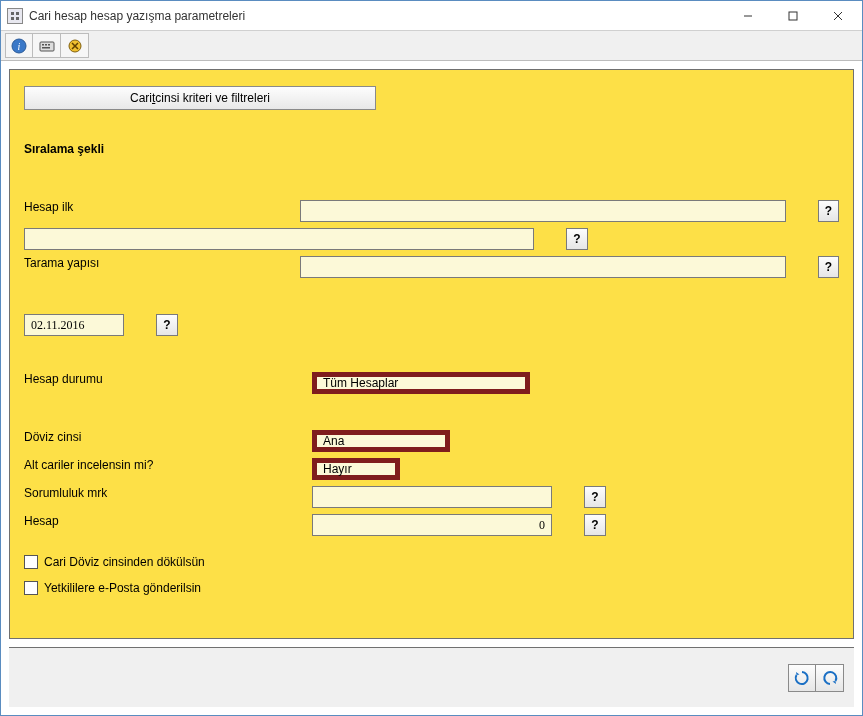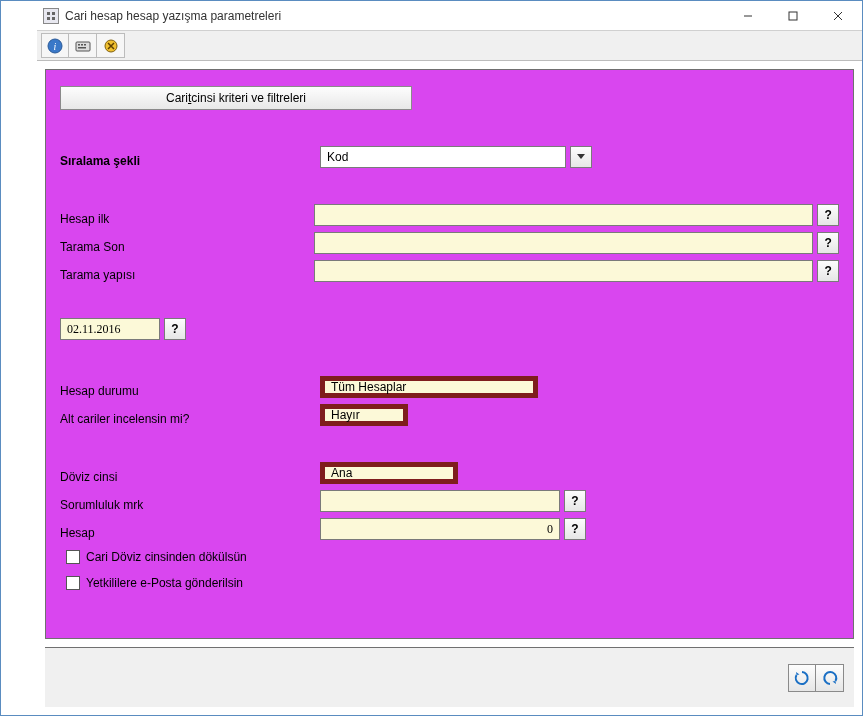--- a/index.html
+++ b/index.html
@@ -11,21 +11,20 @@
     height: 716px;
     overflow: hidden;
   }
   .window {
     width: 863px;
     height: 716px;
     border: 1px solid #5a8cc0;
     display: flex;
     flex-direction: column;
     background: #fff;
-    padding-left: 36px;
   }
   .titlebar {
     height: 30px;
     background: #fff;
     border-bottom: 1px solid #d0d0d0;
     display: flex;
     align-items: center;
     padding: 0 2px 0 6px;
   }
   .titlebar .app-icon {
@@ -74,41 +73,42 @@
   .tb-btn + .tb-btn { border-left: none; }
   .content-wrap {
     flex: 1;
     padding: 8px;
     display: flex;
     flex-direction: column;
   }
   .content {
     flex: 1;
     border: 1px solid #707070;
-    background: #d946ef;
+    background: #fde047;
     padding: 16px 14px;
   }
   .btn-wide {
     width: 352px;
     height: 24px;
     background: linear-gradient(#fdfdfd,#e8e8e8);
     border: 1px solid #8a8a8a;
     cursor: pointer;
     font-size: 12px;
     text-align: center;
     display: flex;
     align-items: center;
     justify-content: center;
   }
   .btn-wide .ul { text-decoration: underline; }
   .row {
     display: flex;
-    align-items: flex-end;
+    align-items: flex-start;
     height: 26px;
     margin-top: 2px;
+    gap: 28px;
   }
   .label-col {
     width: 260px;
     padding-right: 8px;
   }
   .bold { font-weight: bold; }
   .gap-lg { margin-top: 32px; }
   .field-yellow {
     background: #fcf9d8;
     border: 5px solid #7f1d1d;
@@ -159,23 +159,24 @@
     margin-left: 4px;
     background: linear-gradient(#fdfdfd,#e6e6e6);
     display: flex;
     align-items: center;
     justify-content: center;
     cursor: pointer;
     font-weight: bold;
   }
   .checkbox-row {
     display: flex;
+    align-items: center;
     height: 24px;
     margin-top: 2px;
-    margin-left: 6px;
+    margin-left: 0;
   }
   .checkbox {
     width: 14px;
     height: 14px;
     border: 1px solid #555;
     background: #fff;
     margin-right: 6px;
     cursor: pointer;
   }
   .footer {
@@ -263,66 +264,57 @@
     <div class="content">
 
       <div class="btn-wide">
         <span>Cari </span>
           <span class="ul">t</span>
           <span>cinsi kriteri ve filtreleri</span>
       </div>
 
       <div class="row gap-lg">
         <div class="label-col bold">Sıralama şekli</div>
-        <div class="select-wrap">
-          <div class="select-box">Kod</div>
-          <div class="select-btn">
-            <svg width="8" height="6" viewBox="0 0 8 6">
-                <path d="M0 0 L8 0 L4 5 Z" fill="#333"></path>
-              </svg>
-          </div>
-        </div>
       </div>
 
       <div class="row gap-lg">
         <div class="label-col">Hesap ilk</div>
         <input class="input-yellow" style="width: 510px;" value="">
         <div class="help-btn">?</div>
       </div>
 
       <div class="row">
-        <div class="label-col">Tarama Son</div>
         <input class="input-yellow" style="width: 510px;" value="">
         <div class="help-btn">?</div>
       </div>
 
       <div class="row">
         <div class="label-col">Tarama yapısı</div>
         <input class="input-yellow" style="width: 510px;" value="">
         <div class="help-btn">?</div>
       </div>
 
       <div class="row gap-lg">
         <input class="input-yellow" style="width: 100px;" value="02.11.2016">
         <div class="help-btn">?</div>
       </div>
 
       <div class="row gap-lg">
         <div class="label-col">Hesap durumu</div>
         <div class="field-yellow" style="width:218px">Tüm Hesaplar</div>
       </div>
 
+      <div class="row gap-lg">
+        <div class="label-col">Döviz cinsi</div>
+        <div class="field-yellow" style="width:138px">Ana</div>
+      </div>
+
       <div class="row">
         <div class="label-col">Alt cariler incelensin mi?</div>
         <div class="field-yellow" style="width:88px">Hayır</div>
-      </div>
-
-      <div class="row gap-lg">
-        <div class="label-col">Döviz cinsi</div>
-        <div class="field-yellow" style="width:138px">Ana</div>
       </div>
 
       <div class="row">
         <div class="label-col">Sorumluluk mrk</div>
         <input class="input-yellow" style="width: 240px;" value="">
         <div class="help-btn">?</div>
       </div>
 
       <div class="row">
         <div class="label-col">Hesap</div>

